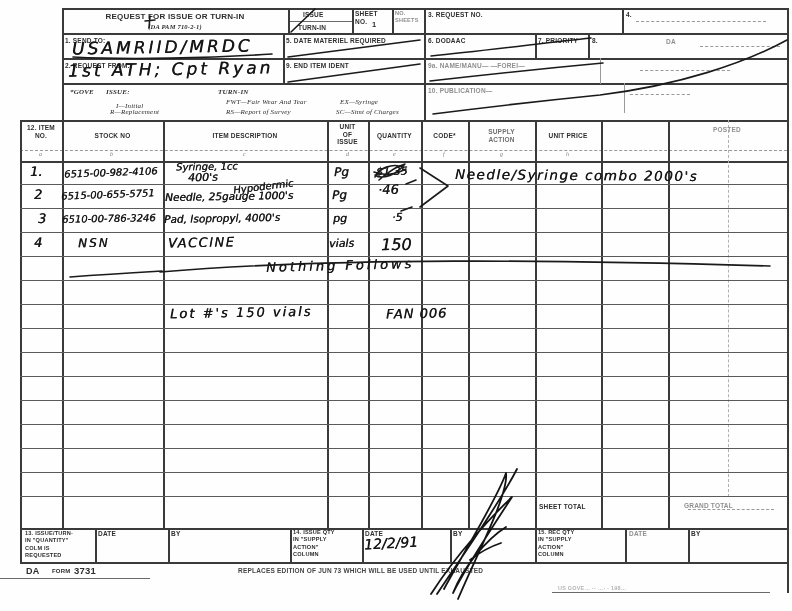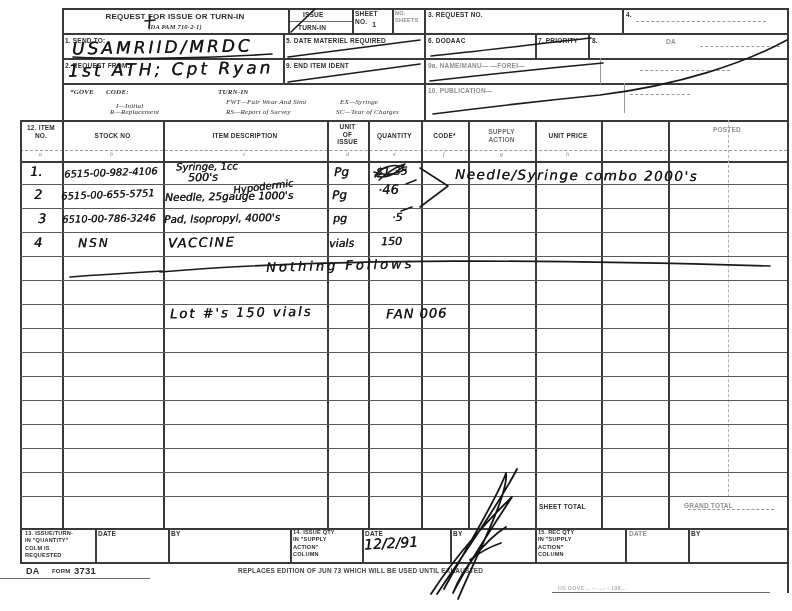--- a/index.html
+++ b/index.html
@@ -108,28 +108,28 @@
   <div class="lb" style="left:592px;top:37px;">8.</div>
   <div class="lb fad" style="left:666px;top:38px;">DA</div>
 
   <div class="lb" style="left:65px;top:62px;">2. REQUEST FROM:</div>
   <div class="hw" style="left:68px;top:59px;font-size:17px;letter-spacing:3px;">1st ATH; Cpt Ryan</div>
   <div class="lb" style="left:286px;top:62px;">9. END ITEM IDENT</div>
   <div class="lb fad" style="left:428px;top:62px;">9a. NAME/MANU— —FOREI—</div>
   <div class="lb fad" style="left:428px;top:87px;">10. PUBLICATION—</div>
 
   <div class="lb ser" style="left:70px;top:88px;">*GOVE</div>
-  <div class="lb ser" style="left:106px;top:88px;">CODE:</div>
+  <div class="lb ser" style="left:106px;top:88px;">ISSUE:</div>
   <div class="lb ser" style="left:116px;top:102px;font-weight:normal;">I—Initial</div>
   <div class="lb ser" style="left:110px;top:108px;font-weight:normal;">R—Replacement</div>
   <div class="lb ser" style="left:218px;top:88px;">TURN-IN</div>
-  <div class="lb ser" style="left:226px;top:98px;font-weight:normal;">FWT—Fair Wear And Stmt</div>
+  <div class="lb ser" style="left:226px;top:98px;font-weight:normal;">FWT—Fair Wear And Tear</div>
   <div class="lb ser" style="left:226px;top:108px;font-weight:normal;">RS—Report of Survey</div>
   <div class="lb ser" style="left:340px;top:98px;font-weight:normal;">EX—Syringe</div>
-  <div class="lb ser" style="left:336px;top:108px;font-weight:normal;">SC—Tear of Charges</div>
+  <div class="lb ser" style="left:336px;top:108px;font-weight:normal;">SC—Stmt of Charges</div>
 
   <div class="lb pre ctr" style="left:20px;top:124px;width:42px;">12. ITEM
 NO.</div>
   <div class="lb ctr" style="left:62px;top:132px;width:101px;">STOCK NO</div>
   <div class="lb ctr" style="left:163px;top:132px;width:164px;">ITEM DESCRIPTION</div>
   <div class="lb pre ctr" style="left:327px;top:123px;width:41px;">UNIT
 OF
 ISSUE</div>
   <div class="lb ctr" style="left:368px;top:132px;width:53px;">QUANTITY</div>
   <div class="lb ctr" style="left:421px;top:132px;width:47px;">CODE*</div>
@@ -143,42 +143,42 @@
   <div class="lt" style="left:243px;top:151px;">c</div>
   <div class="lt" style="left:346px;top:151px;">d</div>
   <div class="lt" style="left:393px;top:151px;">e</div>
   <div class="lt" style="left:443px;top:151px;">f</div>
   <div class="lt" style="left:500px;top:151px;">g</div>
   <div class="lt" style="left:566px;top:151px;">h</div>
 
   <div class="hw" style="left:30px;top:164px;font-size:13px;">1.</div>
   <div class="hw" style="left:64px;top:167px;font-size:10px;transform:rotate(-2deg);">6515-00-982-4106</div>
   <div class="hw" style="left:176px;top:161px;font-size:10px;">Syringe, 1cc</div>
-  <div class="hw" style="left:188px;top:171px;font-size:11px;">500's</div>
+  <div class="hw" style="left:188px;top:171px;font-size:11px;">400's</div>
   <div class="hw" style="left:334px;top:165px;font-size:12px;">Pg</div>
   <div class="hw" style="left:376px;top:165px;font-size:11px;">$1.35</div>
 
   <div class="hw" style="left:34px;top:187px;font-size:13px;">2</div>
   <div class="hw" style="left:61px;top:189px;font-size:10px;transform:rotate(-2deg);">6515-00-655-5751</div>
   <div class="hw" style="left:233px;top:181px;font-size:10px;transform:rotate(-7deg);">Hypodermic</div>
   <div class="hw" style="left:165px;top:190px;font-size:10.5px;">Needle, 25gauge 1000's</div>
   <div class="hw" style="left:332px;top:188px;font-size:12px;">Pg</div>
   <div class="hw" style="left:378px;top:182px;font-size:13px;">·46</div>
 
   <div class="hw" style="left:38px;top:211px;font-size:13px;">3</div>
   <div class="hw" style="left:62px;top:213px;font-size:10px;">6510-00-786-3246</div>
   <div class="hw" style="left:164px;top:212px;font-size:10.5px;">Pad, Isopropyl, 4000's</div>
   <div class="hw" style="left:333px;top:212px;font-size:11px;">pg</div>
   <div class="hw" style="left:392px;top:211px;font-size:11px;">·5</div>
 
   <div class="hw" style="left:34px;top:235px;font-size:13px;">4</div>
   <div class="hw" style="left:78px;top:236px;font-size:12px;letter-spacing:2px;">NSN</div>
   <div class="hw" style="left:168px;top:235px;font-size:13px;letter-spacing:1.5px;">VACCINE</div>
   <div class="hw" style="left:329px;top:237px;font-size:11px;">vials</div>
-  <div class="hw" style="left:381px;top:235px;font-size:11px;">150</div>
+  <div class="hw" style="left:381px;top:235px;font-size:16px;">150</div>
 
   <div class="hw" style="left:455px;top:167px;font-size:13.5px;letter-spacing:1.5px;transform:rotate(.5deg);">Needle/Syringe combo 2000's</div>
   <div class="hw" style="left:266px;top:258px;font-size:13px;letter-spacing:3px;transform:rotate(-1.5deg);">Nothing Follows</div>
   <div class="hw" style="left:170px;top:305px;font-size:13px;letter-spacing:2px;">Lot #'s  150 vials</div>
   <div class="hw" style="left:386px;top:306px;font-size:13px;letter-spacing:1px;">FAN 006</div>
 
   <div class="lb" style="left:539px;top:503px;">SHEET TOTAL</div>
   <div class="lb fad" style="left:684px;top:502px;">GRAND TOTAL</div>
 
   <div class="lb pre sm" style="left:25px;top:530px;line-height:1.3;">13. ISSUE/TURN-

